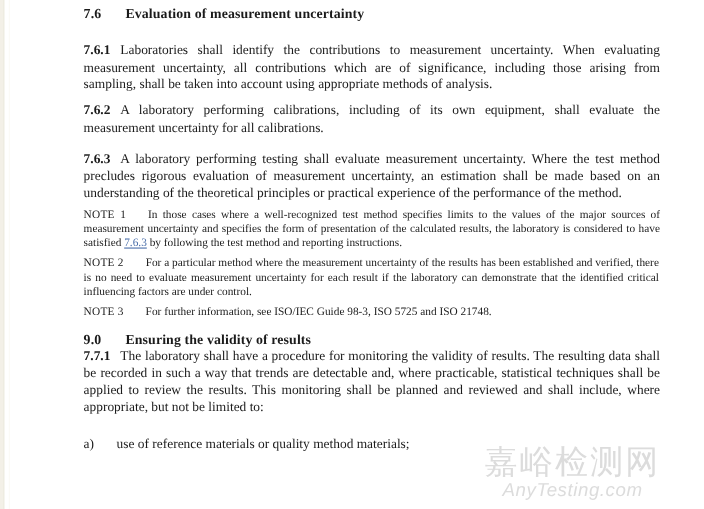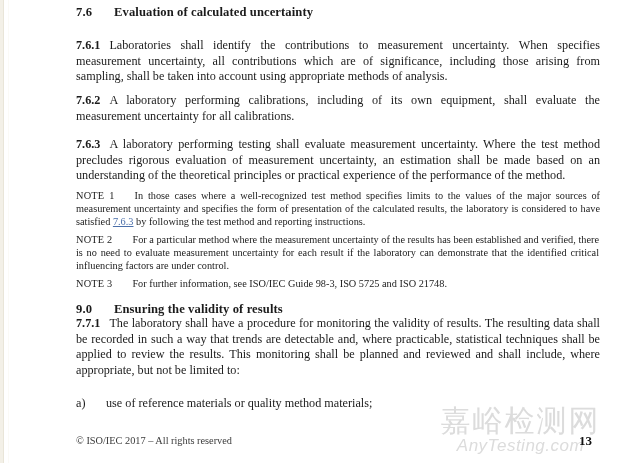--- a/index.html
+++ b/index.html
@@ -178,26 +178,26 @@
 <div class="page">
 
   <div class="page-edge-outer"></div>
   <div class="page-edge-inner"></div>
   <div class="page-edge-line"></div>
 
   <div class="content">
 
     <div class="s-head-7-6">
       <h2 class="sec-head">
-        <span class="num">7.6</span><span>Evaluation of calculated uncertainty</span>
+        <span class="num">7.6</span><span>Evaluation of measurement uncertainty</span>
       </h2>
     </div>
 
     <div class="s-761">
-      <p class="body-para"><span class="clause">7.6.1</span><span class="gap"></span><span>Laboratories shall identify the contributions to measurement uncertainty. When specifies measurement uncertainty, all contributions which are of significance, including those arising from sampling, shall be taken into account using appropriate methods of analysis.</span></p>
+      <p class="body-para"><span class="clause">7.6.1</span><span class="gap"></span><span>Laboratories shall identify the contributions to measurement uncertainty. When evaluating measurement uncertainty, all contributions which are of significance, including those arising from sampling, shall be taken into account using appropriate methods of analysis.</span></p>
     </div>
 
     <div class="s-762">
       <p class="body-para"><span class="clause">7.6.2</span><span class="gap"></span><span>A laboratory performing calibrations, including of its own equipment, shall evaluate the measurement uncertainty for all calibrations.</span></p>
     </div>
 
     <div class="s-763">
       <p class="body-para"><span class="clause">7.6.3</span><span class="gap"></span><span>A laboratory performing testing shall evaluate measurement uncertainty. Where the test method precludes rigorous evaluation of measurement uncertainty, an estimation shall be made based on an understanding of the theoretical principles or practical experience of the performance of the method.</span></p>
     </div>
 
@@ -230,18 +230,14 @@
       </p>
     </div>
 
   </div>
 
   <div class="watermark">
     <div class="cn">嘉峪检测网</div>
     <div class="en">AnyTesting.com</div>
   </div>
 
-  <div class="footer">
-    <span class="copyright">© ISO/IEC 2017 – All rights reserved</span>
-    <span class="pageno">13</span>
-  </div>
 
 </div>
 
 </body></html>

